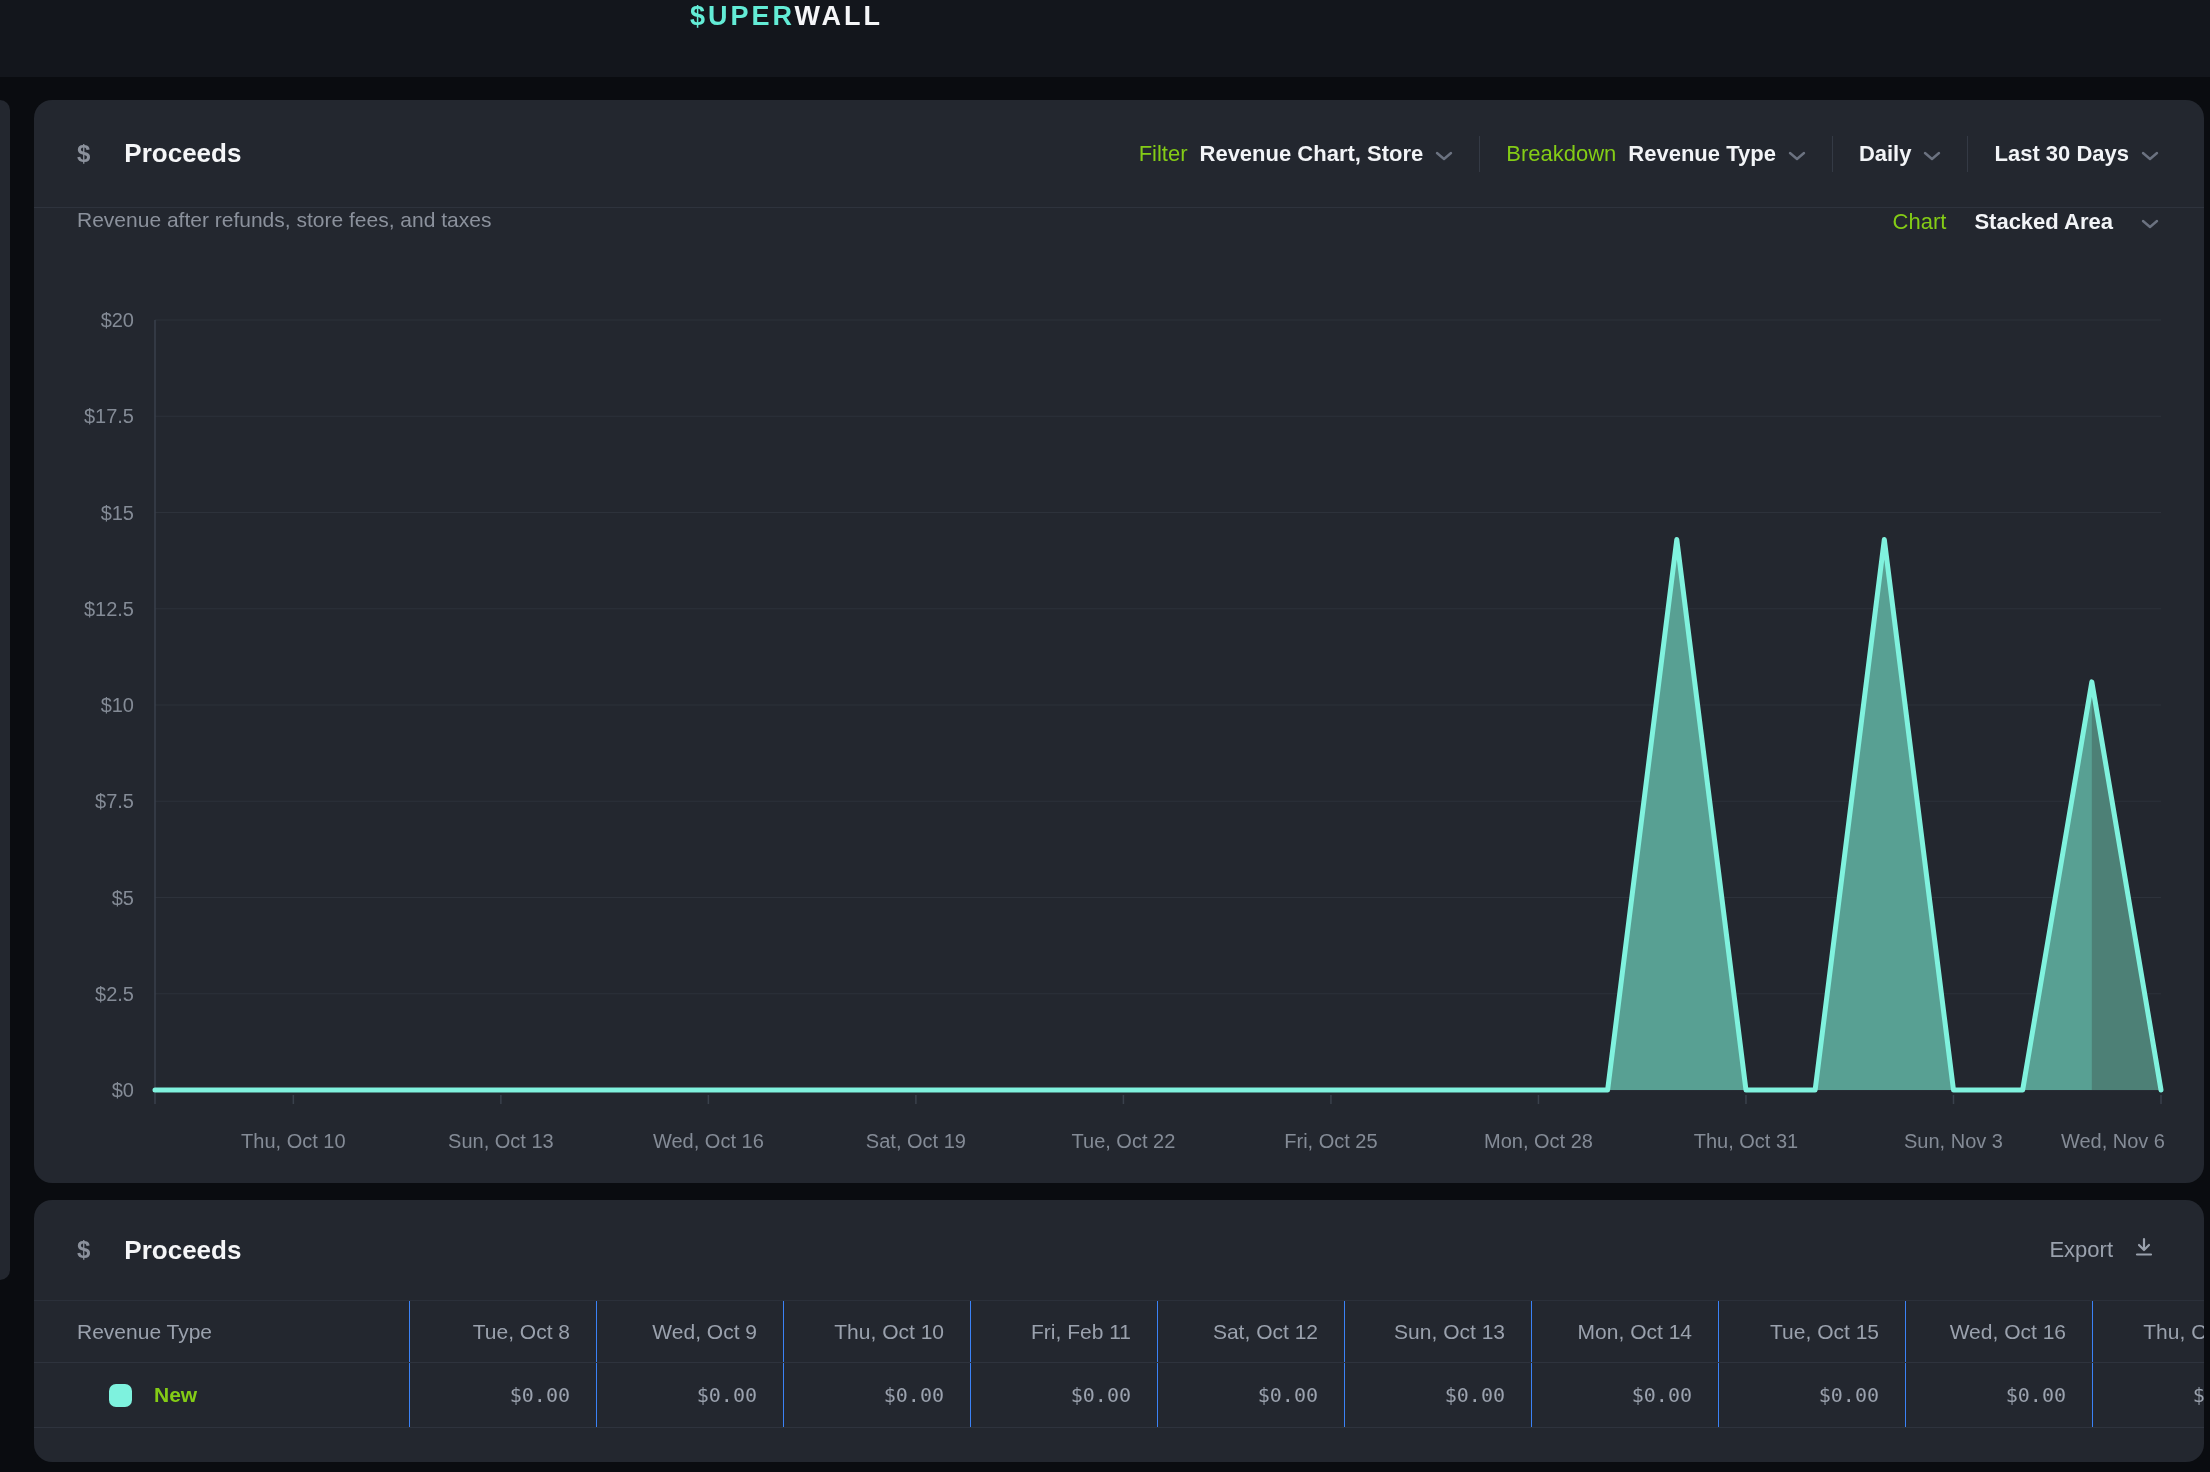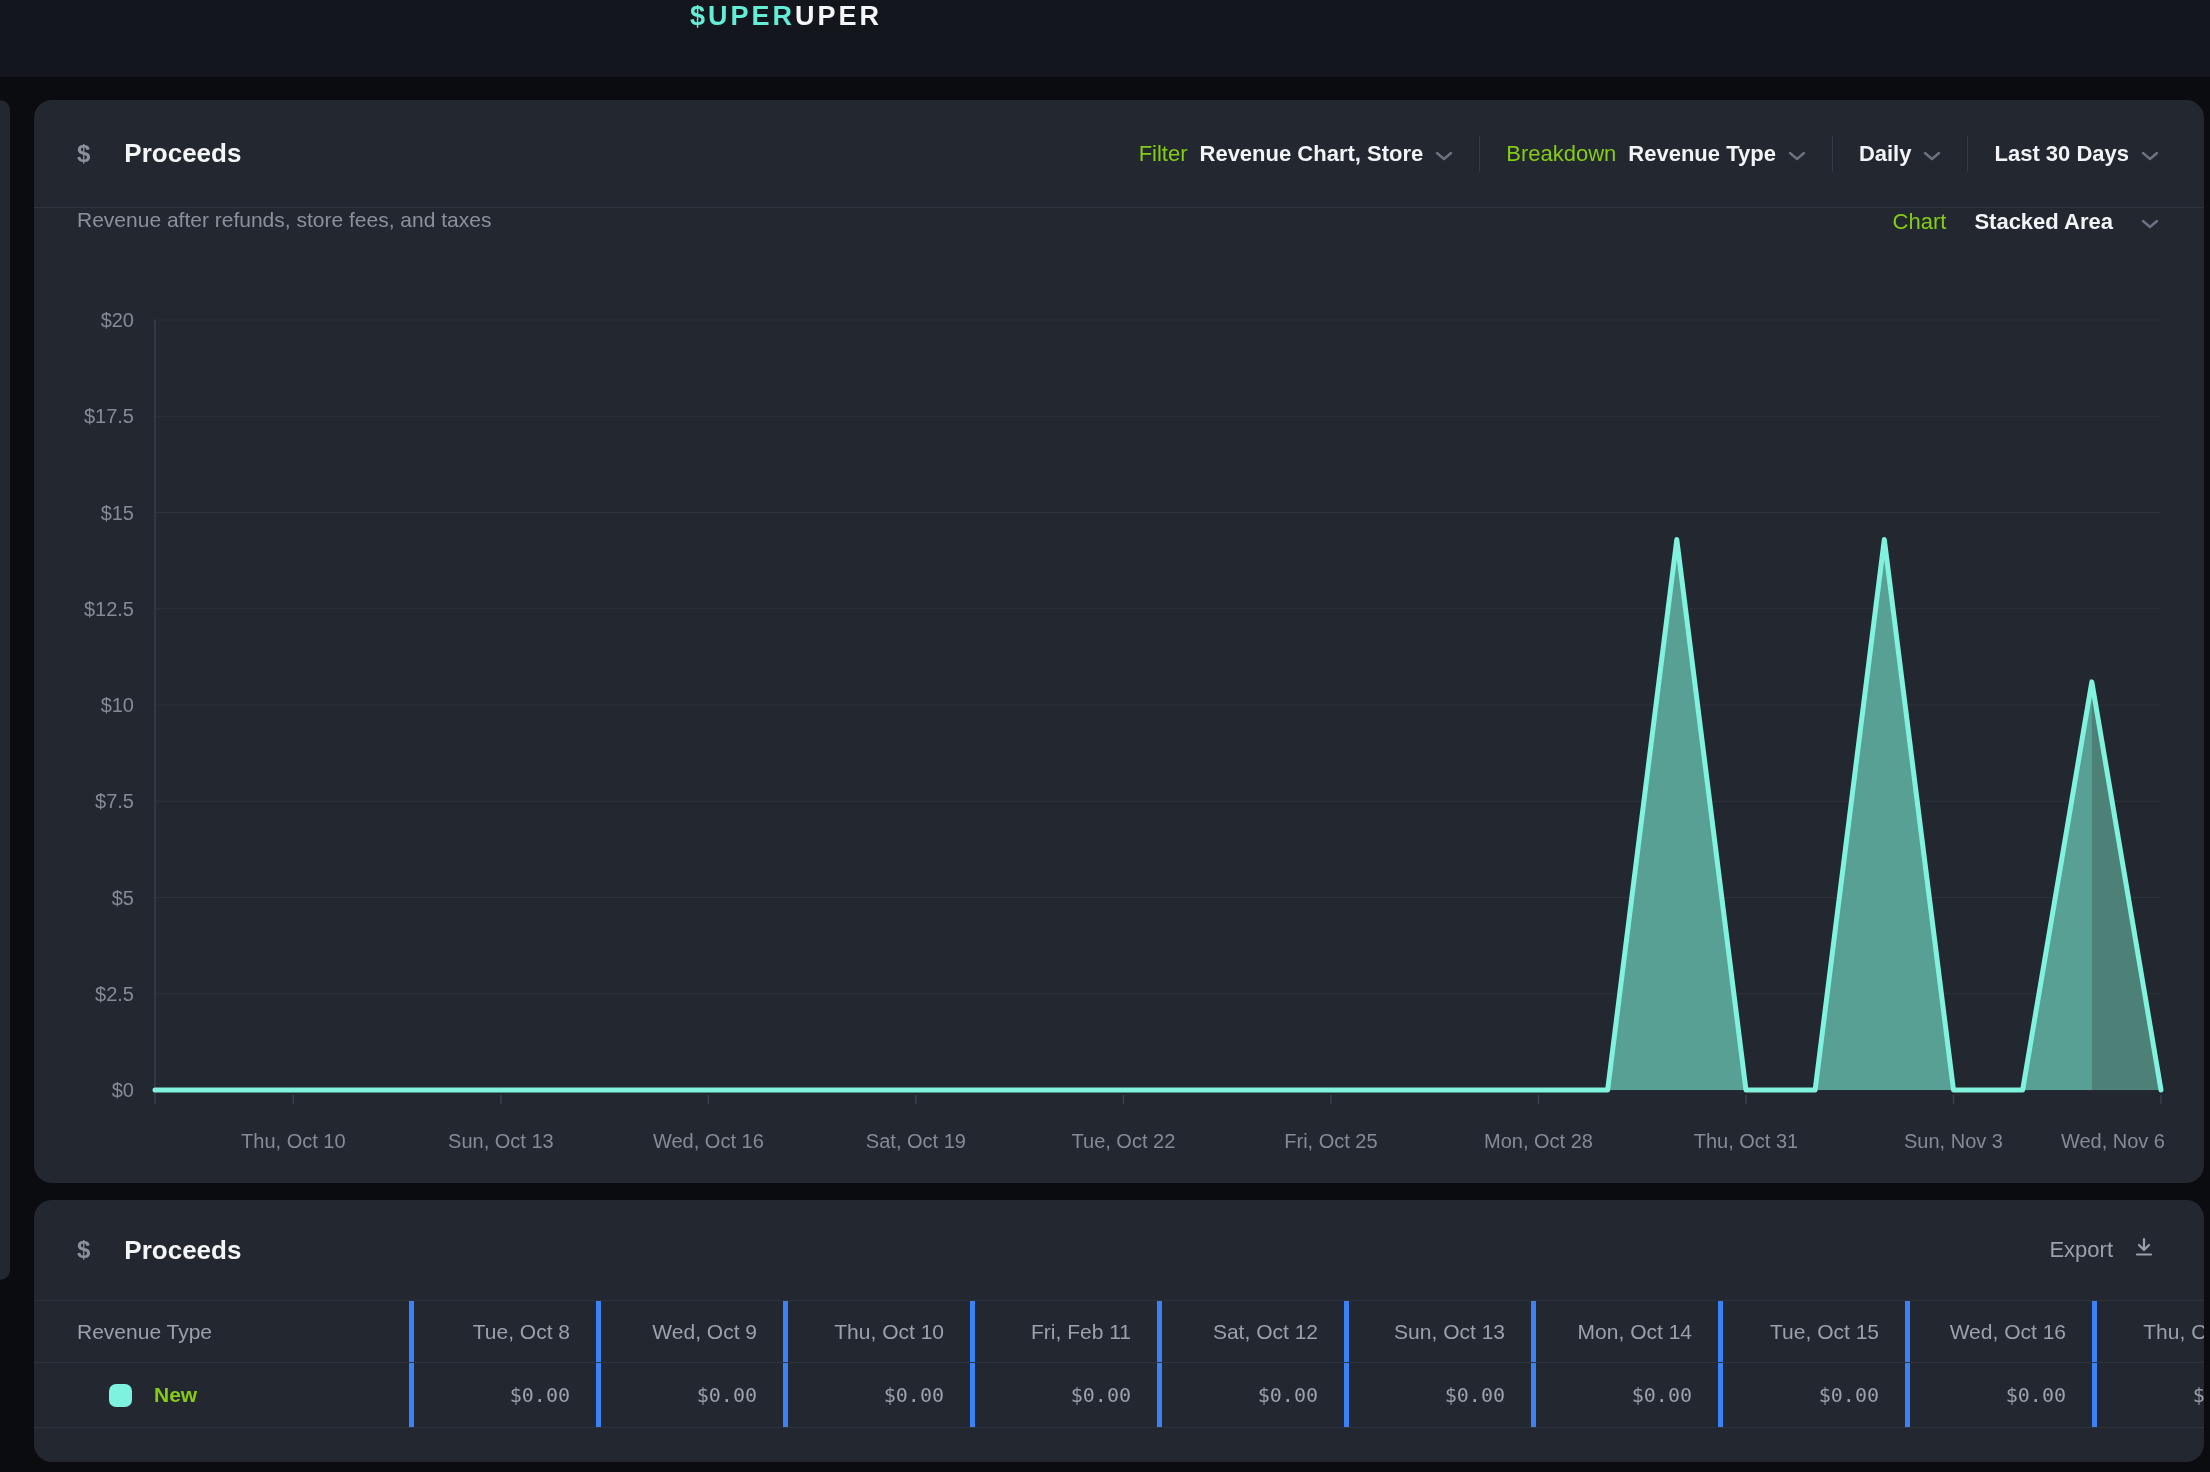--- a/index.html
+++ b/index.html
@@ -79,39 +79,39 @@
     overflow:hidden;
   }
   .trow { display:flex; width:2250px; }
   .trow.head {
     height:63px; border-top:1px solid #2b303a; border-bottom:1px solid #2e333d;
   }
   .trow.body { height:65px; border-bottom:1px solid #2e333d; }
   .tcell {
     flex:0 0 187px; width:187px; display:flex; align-items:center;
     justify-content:flex-end; padding-right:26px;
-    border-left:5px solid #3b82f6;
+    border-left:1px solid #3b82f6;
     font-size:21px; color:#9aa1ad; white-space:nowrap;
   }
   .tcell.first {
     flex:0 0 375px; width:375px; justify-content:flex-start;
     padding-left:43px; border-left:none;
   }
   .trow.body .tcell.val {
     font-family:"DejaVu Sans Mono", monospace; font-size:20px; color:#9aa1ad;
   }
   .row-label { display:flex; align-items:center; gap:22px; color:#84cc16; font-size:21px; font-weight:bold;padding-left:32px; }
   .swatch { width:23px; height:23px; border-radius:7px; display:inline-block; }
 </style>
 </head>
 <body>
 
 <div class="topbar">
   <div class="logo">
-    <span class="mint">$UPER</span><span class="white">UPER</span>
+    <span class="mint">$UPER</span><span class="white">WALL</span>
   </div>
 </div>
 
 <div class="card card-sliver"></div>
 
 <div class="card card-main">
 
   <div class="panel-head">
     <span class="dollar-ic">$</span>
     <span class="panel-title">Proceeds</span>

